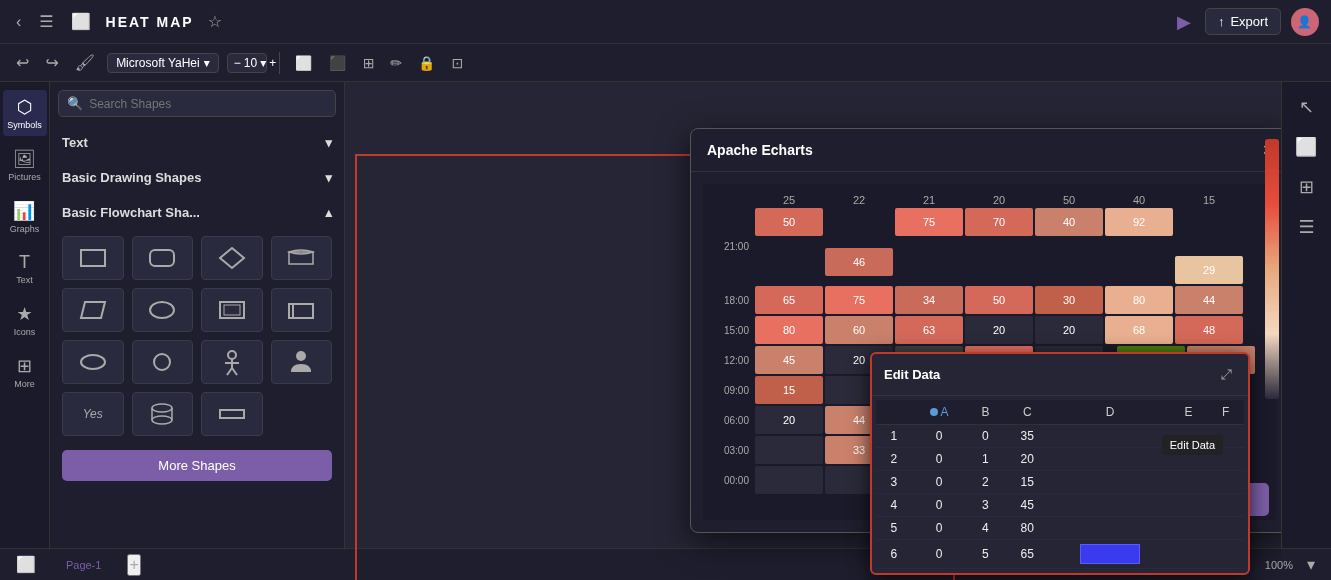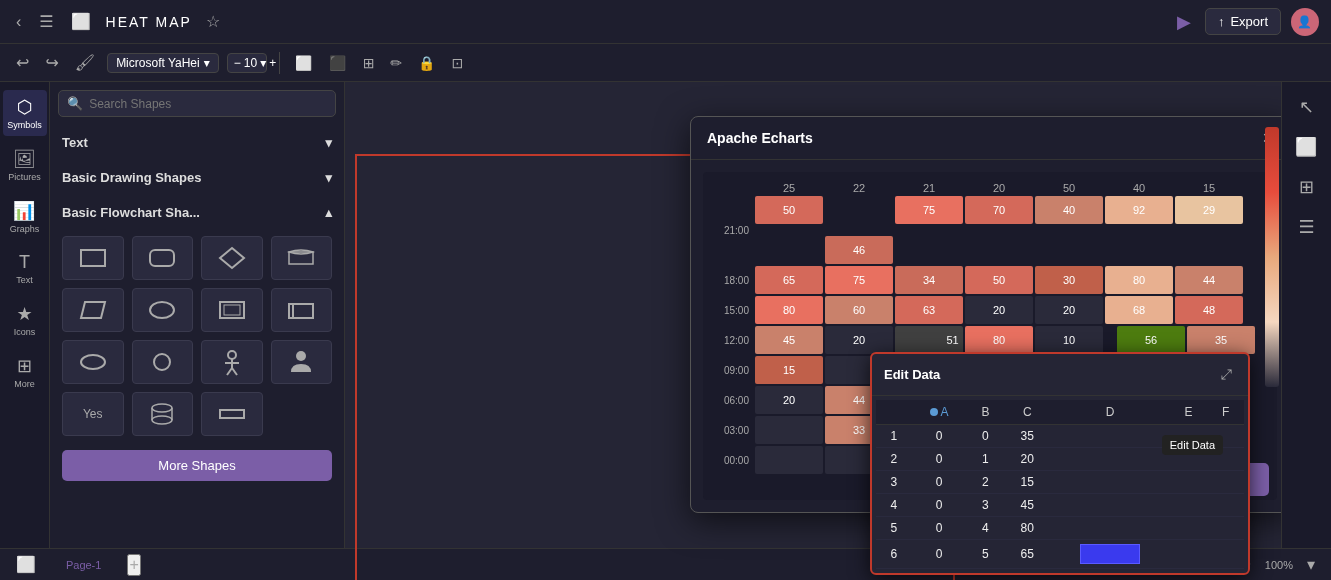--- a/index.html
+++ b/index.html
@@ -22,21 +22,21 @@
 
     
     .main { display: flex; height: calc(580px - 82px); }
 
     
     .left-panel { width: 295px; background: #1e1e2e; border-right: 1px solid #333; display: flex; flex-direction: column; }
     .search-bar { display: flex; align-items: center; margin: 8px; background: #2a2a3e; border: 1px solid #444; border-radius: 5px; padding: 5px 8px; gap: 6px; }
     .search-bar input { background: none; border: none; color: #fff; font-size: 12px; outline: none; width: 100%; }
     .panel-section { padding: 6px 12px; }
     .panel-section-title { display: flex; align-items: center; justify-content: space-between; font-weight: 600; font-size: 13px; color: #ddd; cursor: pointer; padding: 4px 0; }
-    .shapes-grid { display: grid; grid-template-columns: repeat(4, 1fr); gap: 8px; padding: 6px 12px; }
+    .shapes-grid { display: grid; grid-template-columns: repeat(4, 1fr); gap: 8px; padding: 6px 12px; font-style: italic; }
     .shape-item { background: #2a2a3e; border: 1px solid #3a3a4e; border-radius: 4px; height: 44px; display: flex; align-items: center; justify-content: center; cursor: pointer; }
     .more-shapes-btn { margin: 8px 12px; background: #7b5ea7; color: #fff; border: none; border-radius: 5px; padding: 8px; width: calc(100% - 24px); cursor: pointer; font-size: 13px; font-weight: 500; }
 
     
     .left-icons { width: 50px; background: #1a1a2a; border-right: 1px solid #333; display: flex; flex-direction: column; align-items: center; padding-top: 8px; gap: 6px; }
     .left-icon-item { display: flex; flex-direction: column; align-items: center; padding: 6px 4px; cursor: pointer; color: #aaa; font-size: 9px; gap: 2px; border-radius: 4px; width: 44px; }
     .left-icon-item:hover, .left-icon-item.active { background: #2a2a4e; color: #fff; }
     .left-icon-item .icon { font-size: 18px; }
 
     
@@ -45,21 +45,21 @@
     
     .right-panel { width: 50px; background: #1a1a2a; border-left: 1px solid #333; display: flex; flex-direction: column; align-items: center; padding-top: 8px; gap: 6px; }
     .right-icon-item { display: flex; flex-direction: column; align-items: center; padding: 6px 4px; cursor: pointer; color: #aaa; font-size: 18px; border-radius: 4px; width: 44px; justify-content: center; }
 
     
     .bottombar { position: absolute; bottom: 0; left: 0; right: 0; height: 32px; background: #1e1e2e; border-top: 1px solid #333; display: flex; align-items: center; padding: 0 12px; gap: 16px; font-size: 11px; color: #aaa; }
     .bottombar-right { margin-left: auto; display: flex; align-items: center; gap: 10px; }
     .page-tab { display: flex; align-items: center; gap: 6px; padding: 2px 10px; border-radius: 4px; cursor: pointer; }
     .page-tab.active { color: #7b5ea7; }
     .add-page-btn { font-size: 16px; cursor: pointer; color: #aaa; }
-    .dialog { position: absolute; top: 34px; left: 345px; width: 600px; background: #1e1e2e; border: 1px solid #555; border-radius: 8px; box-shadow: 0 8px 32px rgba(0,0,0,0.6); z-index: 101; }
+    .dialog { position: absolute; top: 46px; left: 345px; width: 600px; background: #1e1e2e; border: 1px solid #555; border-radius: 8px; box-shadow: 0 8px 32px rgba(0,0,0,0.6); z-index: 101; }
     .dialog-header { display: flex; align-items: center; justify-content: space-between; padding: 12px 16px; border-bottom: 1px solid #333; }
     .dialog-title { font-size: 14px; font-weight: 600; color: #fff; }
     .dialog-close { background: none; border: none; color: #aaa; cursor: pointer; font-size: 18px; line-height: 1; }
     .dialog-body { padding: 12px; }
 
     
     .heatmap-container { background: #1a1a2a; border-radius: 4px; padding: 10px; }
     .heatmap-legend { display: flex; align-items: center; justify-content: center; margin-bottom: 8px; gap: 6px; font-size: 12px; color: #ccc; }
     .legend-color { width: 30px; height: 12px; background: #7b9fd4; border-radius: 2px; }
     .heatmap-row { display: flex; align-items: center; margin-bottom: 2px; }
@@ -115,21 +115,21 @@
     .edit-data-canvas-btn { position: absolute; right: 40px; top: 390px; width: 30px; height: 30px; background: #c0392b; border-radius: 4px; display: flex; align-items: center; justify-content: center; z-index: 10; cursor: pointer; }
   </style>
 </head>
 <body>
 
 <div class="topbar">
   <div class="topbar-left">
     <button class="icon-btn">‹</button>
     <button class="icon-btn">☰</button>
     <button class="icon-btn">⬜</button>
-    <span style="font-weight:400;font-size:14px;letter-spacing:2px;">HEAT MAP</span>
+    <span style="font-weight:700;font-size:14px;letter-spacing:2px;">HEAT MAP</span>
     <button class="icon-btn">☆</button>
   </div>
   <div class="topbar-right">
     <button class="icon-btn" style="color:#7b5ea7;font-size:18px;">▶</button>
     <button class="export-btn">
       <span>↑</span>
       <span>Export</span>
     </button>
     <div class="avatar">👤</div>
   </div>
@@ -353,21 +353,21 @@
           <div id="heatmap-rows-container">
               <div class="heatmap-row">
                 <div class="heatmap-label">21:00</div>
                 <div class="heatmap-cells">
                   <div class="heatmap-cell" style="background: rgb(212, 105, 90);">50</div>
                   <div class="heatmap-cell" style="background: rgb(201, 107, 90); margin-top: 40px;">46</div>
                   <div class="heatmap-cell" style="background: rgb(232, 112, 96);">75</div>
                   <div class="heatmap-cell" style="background: rgb(212, 105, 90);">70</div>
                   <div class="heatmap-cell" style="background: rgb(201, 129, 107);">40</div>
                   <div class="heatmap-cell" style="background: rgb(232, 176, 144);">92</div>
-                  <div class="heatmap-cell" style="background: rgb(232, 196, 160);">29</div>
+                  <div class="heatmap-cell" style="background: rgb(232, 196, 160); margin-top: 48px;">29</div>
                 </div>
               </div>
               <div class="heatmap-row">
                 <div class="heatmap-label">18:00</div>
                 <div class="heatmap-cells">
                   <div class="heatmap-cell" style="background: rgb(212, 105, 90);">65</div>
                   <div class="heatmap-cell" style="background: rgb(232, 112, 96);">75</div>
                   <div class="heatmap-cell" style="background: rgb(201, 107, 90);">34</div>
                   <div class="heatmap-cell" style="background: rgb(212, 105, 90);">50</div>
                   <div class="heatmap-cell" style="background: rgb(192, 96, 74);">30</div>

